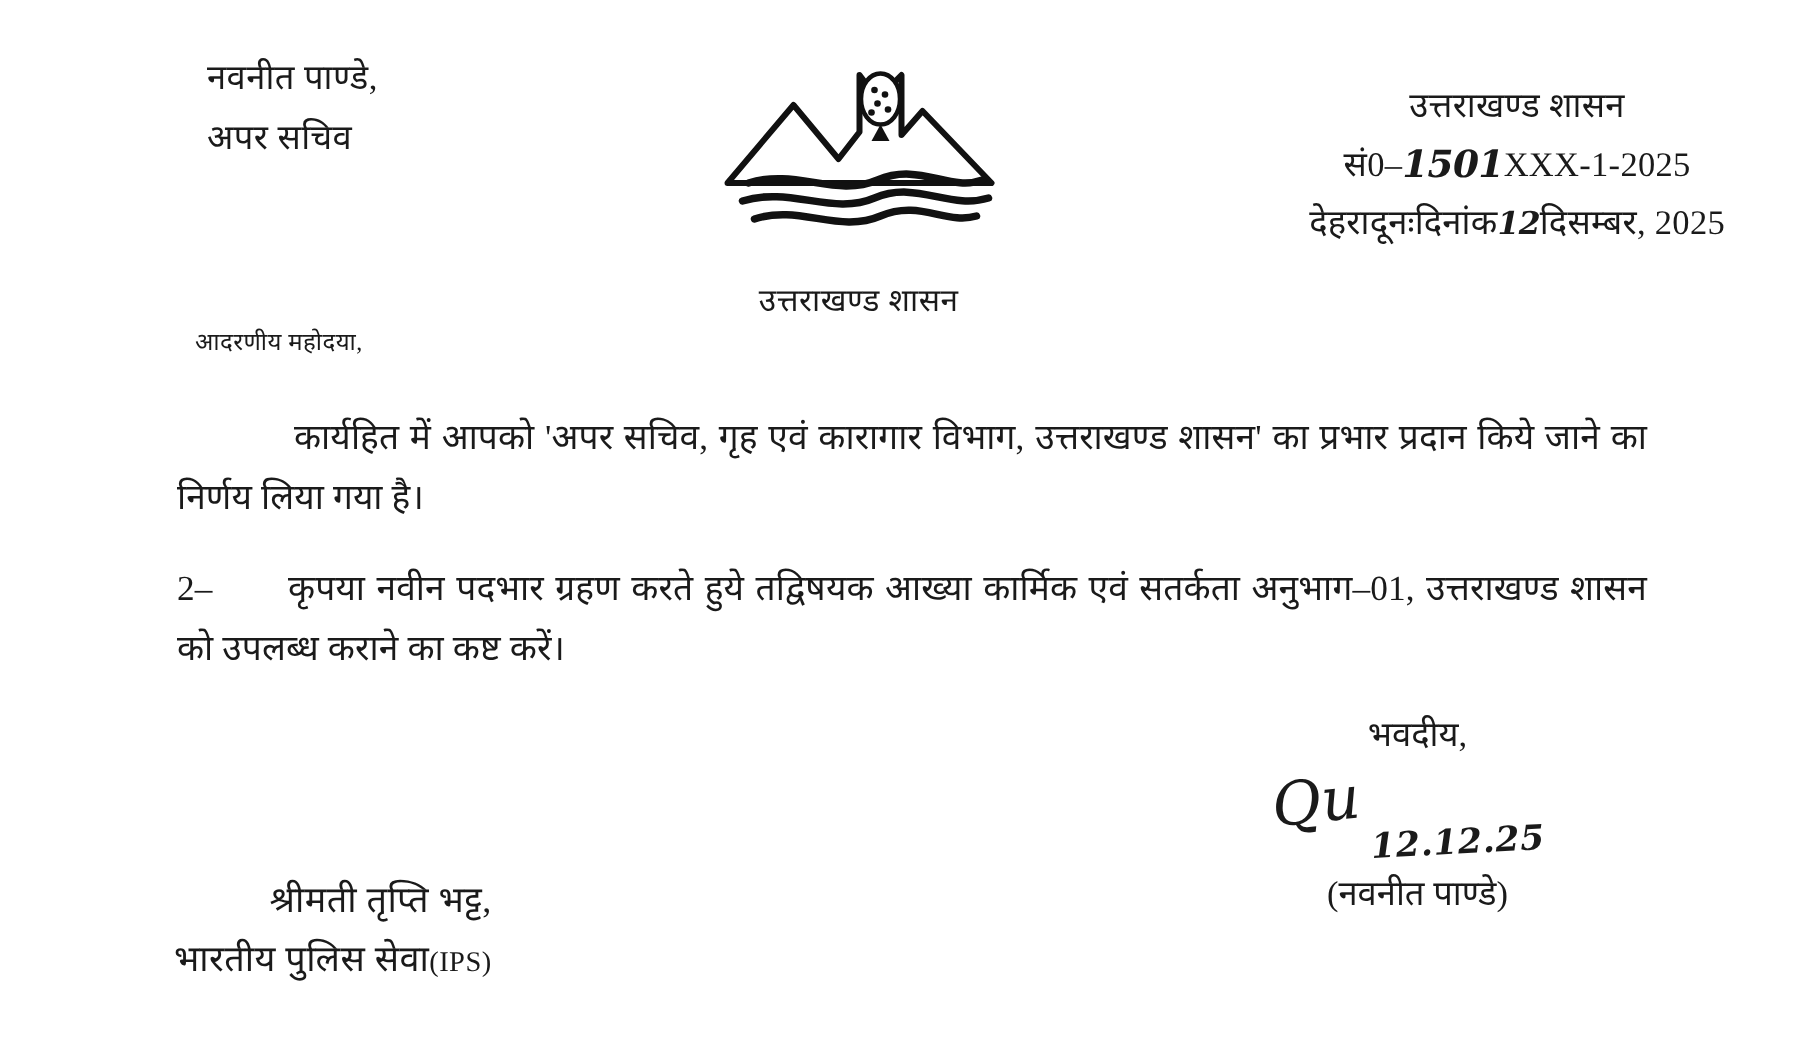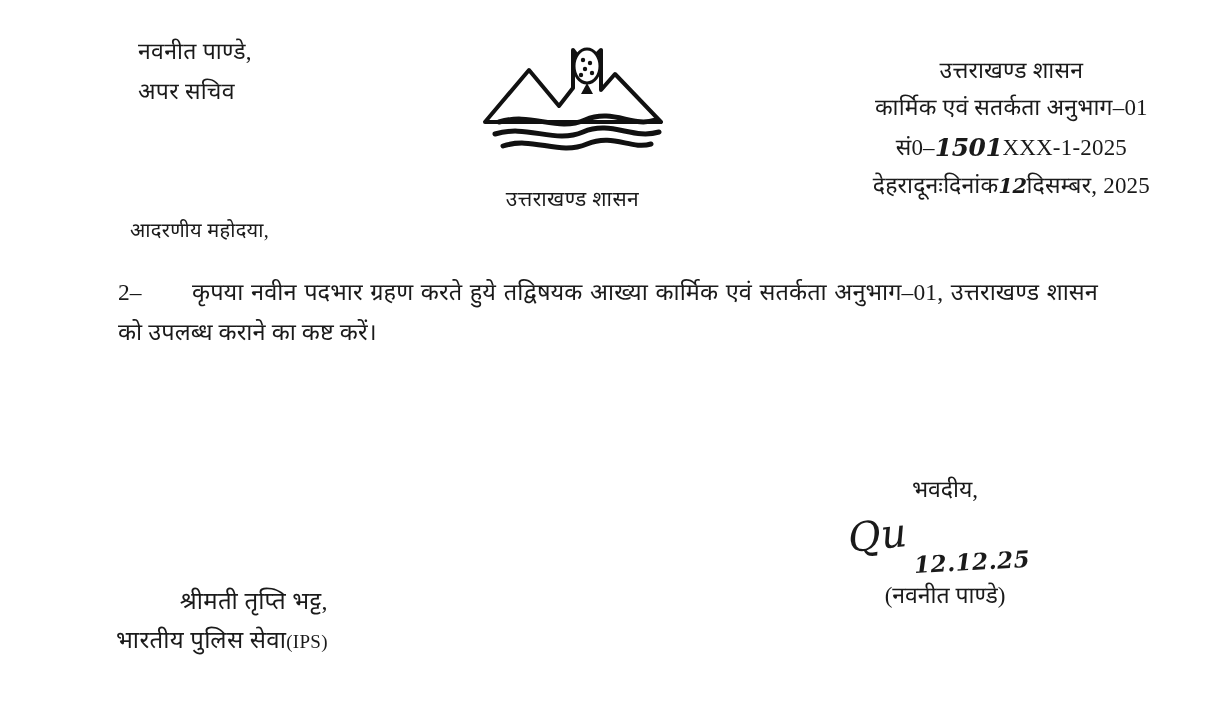--- a/index.html
+++ b/index.html
@@ -73,21 +73,21 @@
     font-weight: 700;
     font-size: 21px;
     letter-spacing: -0.5px;
   }
 
   
   .salutation {
     position: absolute;
     left: 130px;
     top: 216px;
-    font-size: 20px;
+    font-size: 16px;
     letter-spacing: 0.3px;
   }
 
   .body-block {
     position: absolute;
     left: 118px;
     top: 272px;
     width: 980px;
     font-size: 23.5px;
     line-height: 1.72;
@@ -182,32 +182,34 @@
         <path d="M26 86 C58 76, 84 96, 112 84 C140 72, 160 92, 182 84" fill="none" stroke="#111" stroke-width="5" stroke-linecap="round"></path>
         <path d="M22 98 C54 88, 82 108, 110 96 C138 84, 160 104, 186 96" fill="none" stroke="#111" stroke-width="5" stroke-linecap="round"></path>
         <path d="M30 110 C60 100, 86 120, 114 108 C140 97, 158 114, 178 108" fill="none" stroke="#111" stroke-width="5" stroke-linecap="round"></path>
       </svg>
     </span>
     <div class="emblem-caption">उत्तराखण्ड शासन</div>
   </div>
 
   <div class="letterhead">
     <div>उत्तराखण्ड शासन</div>
-    <div>कार्मिक एवं सतर्कता अनुभाग–01</div>
     <div class="ref-line">
       <span>सं0–</span><span class="hand">1501</span><span>XXX-1-2025</span>
     </div>
     <div class="date-line">
       <span>देहरादूनःदिनांक</span><span class="hand">12</span><span>दिसम्बर, 2025</span>
     </div>
   </div>
 
   <div class="salutation">आदरणीय महोदया,</div>
 
   <div class="body-block">
+    <div class="para indent">
+      <p>कार्यहित में आपको 'अपर सचिव, गृह एवं कारागार विभाग, उत्तराखण्ड शासन' का प्रभार प्रदान किये जाने का निर्णय लिया गया है।</p>
+    </div>
     <div class="para">
       <p><span class="num">2–</span><span>कृपया नवीन पदभार ग्रहण करते हुये तद्विषयक आख्या कार्मिक एवं सतर्कता अनुभाग–01, उत्तराखण्ड शासन को उपलब्ध कराने का कष्ट करें।</span></p>
     </div>
   </div>
 
   <div class="closing">
     <div>भवदीय,</div>
     <div class="sign-area">
       <span class="signature">Qu</span>
       <span class="sign-date">12.12.25</span>

